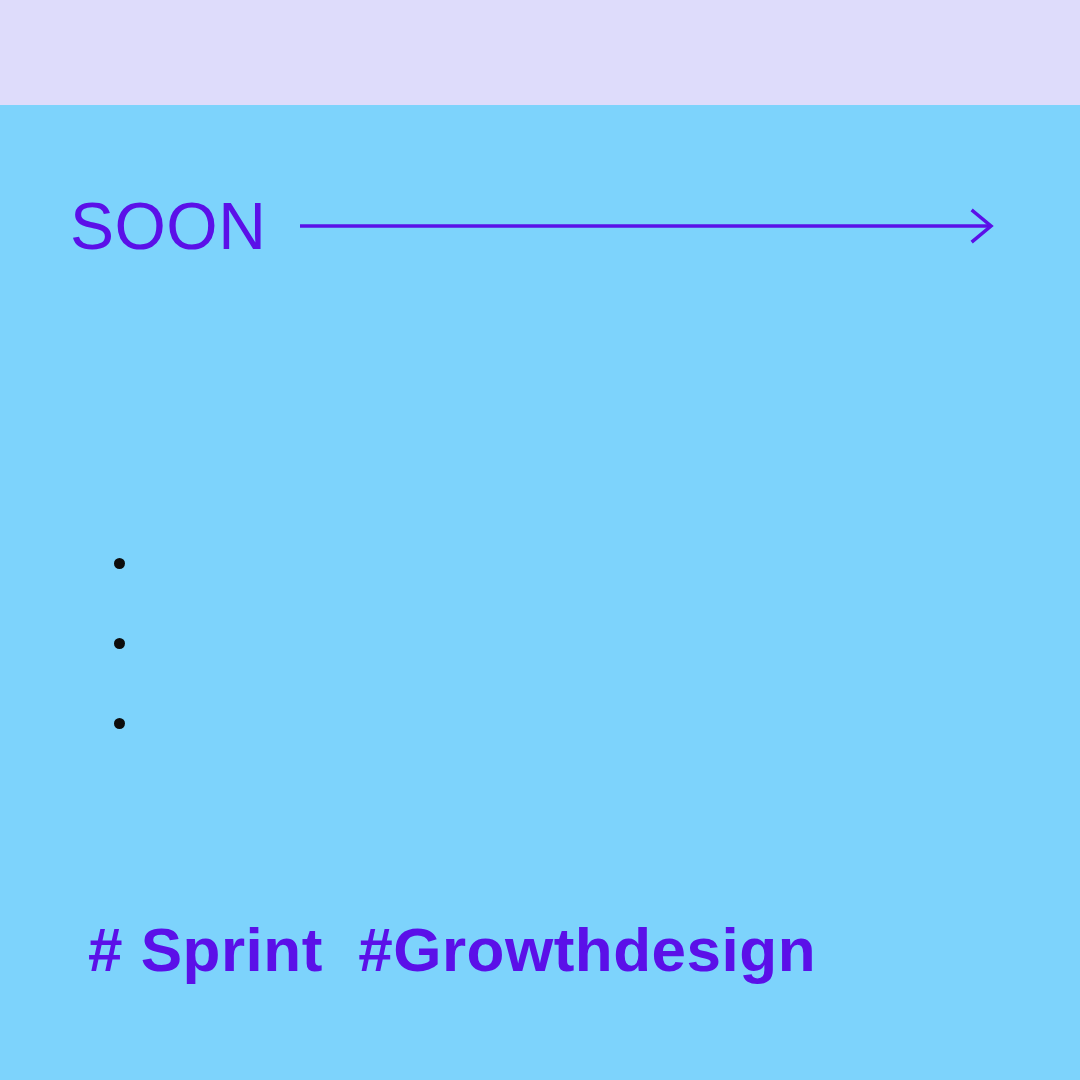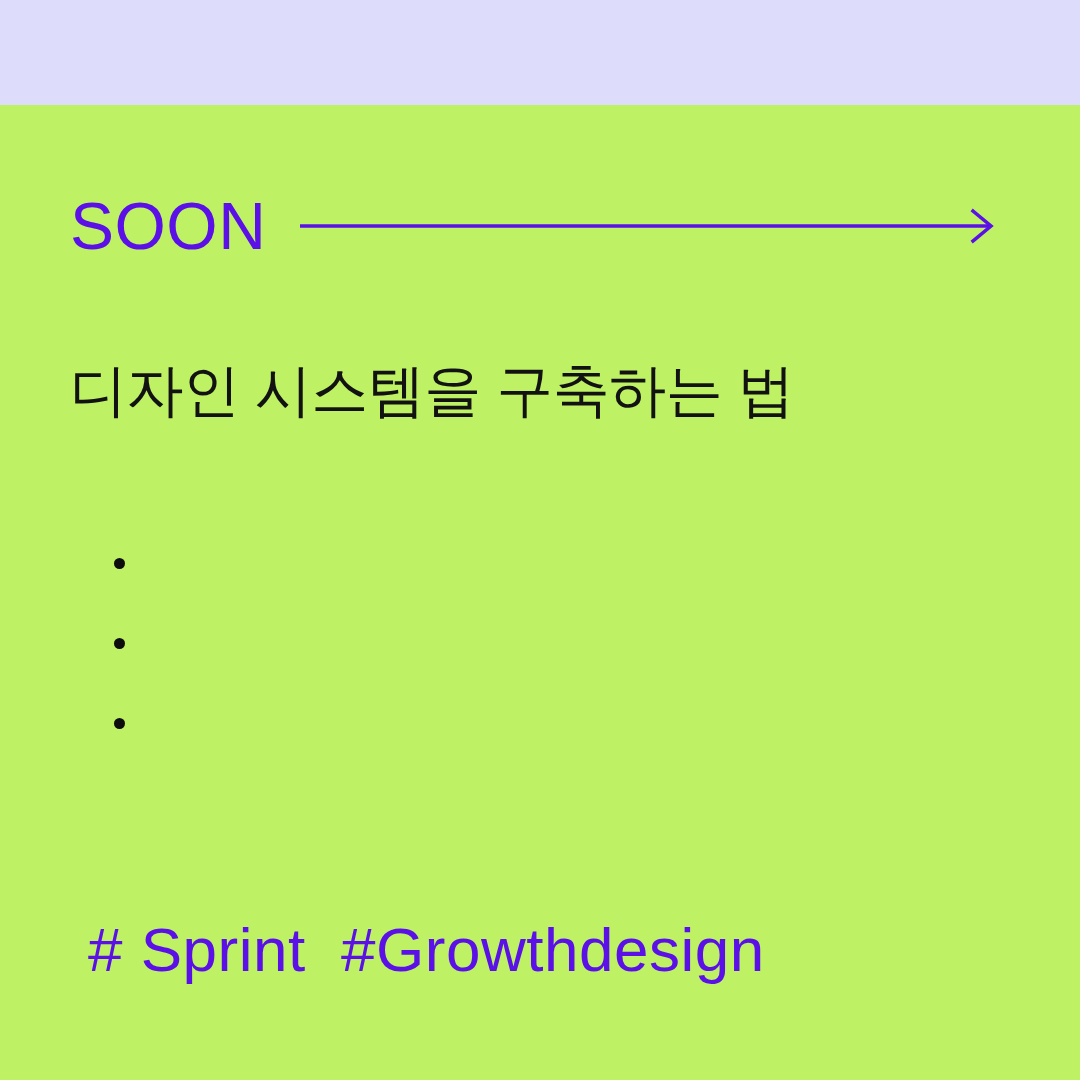--- a/index.html
+++ b/index.html
@@ -6,21 +6,21 @@
   html, body {
     margin: 0;
     padding: 0;
     background: #ffffff;
   }
 
   .canvas {
     position: relative;
     width: 1080px;
     height: 1080px;
-    background: #bef264;
+    background: #7dd3fc;
     overflow: hidden;
     font-family: "Liberation Sans", "DejaVu Sans", sans-serif;
     -webkit-font-smoothing: antialiased;
   }
 
   
   .top-band {
     position: absolute;
     left: 0;
     top: 0;
@@ -114,21 +114,21 @@
     display: inline-block;
     min-height: 1px;
   }
 
   
   .hashtags {
     position: absolute;
     left: 88px;
     top: 908px;
     font-size: 62px;
-    font-weight: 400;
+    font-weight: 700;
     letter-spacing: 0.5px;
     line-height: 84px;
     color: #5b10e8;
     white-space: pre;
   }
 </style>
 </head>
 <body>
 
 <div class="canvas">
@@ -140,21 +140,20 @@
 
     <div class="arrow-wrap">
       <svg width="700" height="44" viewBox="0 0 700 44" aria-hidden="true">
         <line x1="0" y1="22" x2="690" y2="22" stroke="#5B10E8" stroke-width="3.5" stroke-linecap="butt"></line>
         <polyline points="673,7 691,22 673,37" fill="none" stroke="#5B10E8" stroke-width="3.5" stroke-linecap="square" stroke-linejoin="miter"></polyline>
       </svg>
     </div>
   </div>
 
   <div class="headline">
-    <div class="headline-line">디자인 시스템을 구축하는 법</div>
   </div>
 
   <ul class="bullet-list">
     <li class="bullet-item">
       <span class="bullet-text"></span>
     </li>
     <li class="bullet-item">
       <span class="bullet-text"></span>
     </li>
     <li class="bullet-item">

